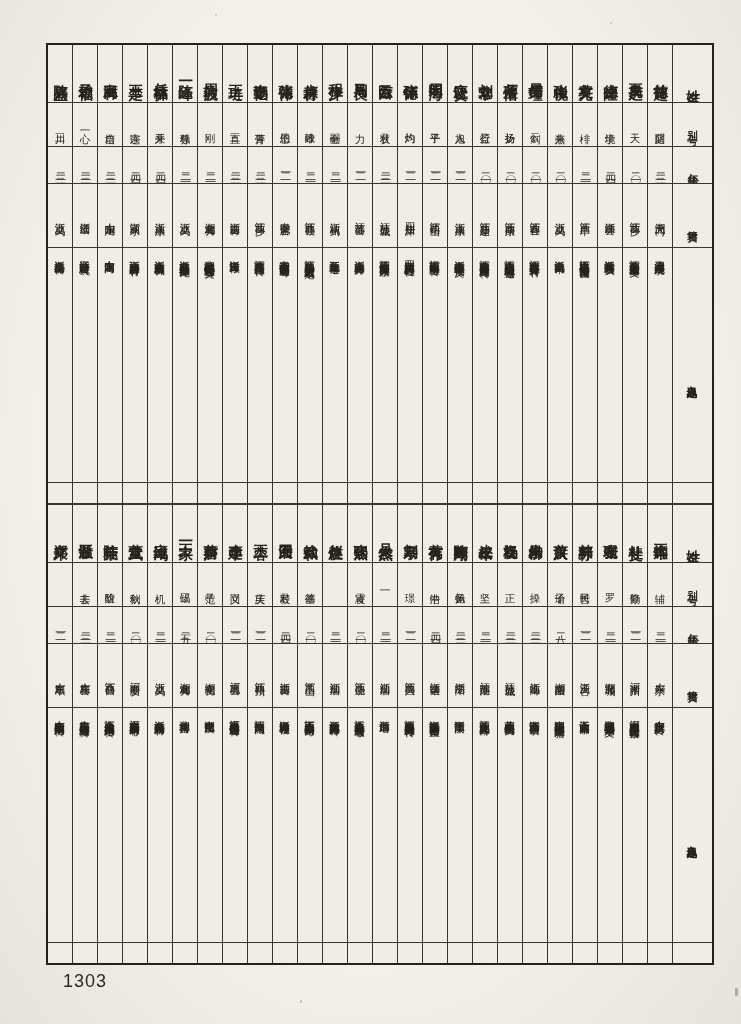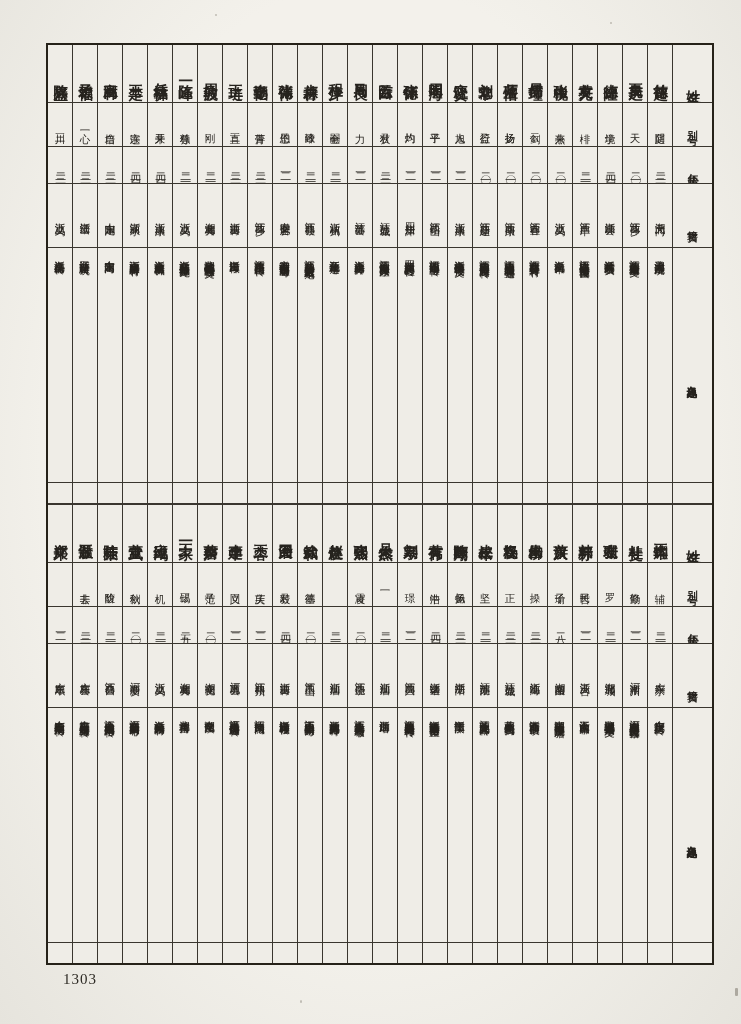--- a/index.html
+++ b/index.html
@@ -53,21 +53,21 @@
   
   .headcol .cell .vtext{font-weight:700;}
   .h-name .vtext{font-size:13.5px;letter-spacing:12px;transform:translateY(6px);}
   .h-alias .vtext{font-size:12.5px;letter-spacing:6px;transform:translateY(3px);}
   .h-age .vtext{font-size:12.5px;letter-spacing:2px;transform:translateY(1px);}
   .h-native .vtext{font-size:13px;letter-spacing:16px;transform:translateY(8px);}
   .h-addr .vtext{font-size:13px;letter-spacing:27px;transform:translateY(13px);}
   .headcol .cell.addr{align-items:center;padding-top:0;}
   .page-number{
     position:absolute;left:63px;top:971px;
-    font-family:Liberation Serif, serif;font-size:15px;color:#2c2923;
+    font-family:Liberation Sans, sans-serif;font-size:18px;color:#2c2923;
     letter-spacing:1px;
   }
   .speck{position:absolute;background:#8d887e;border-radius:50%;opacity:.5;}
   .s1{left:215px;top:14px;width:2px;height:2px;}
   .s2{left:610px;top:22px;width:2px;height:2px;}
   .s3{left:735px;top:988px;width:3px;height:8px;border-radius:1px;opacity:.65;}
   .s4{left:300px;top:1000px;width:2px;height:3px;}
 </style>
 </head>
 <body>

